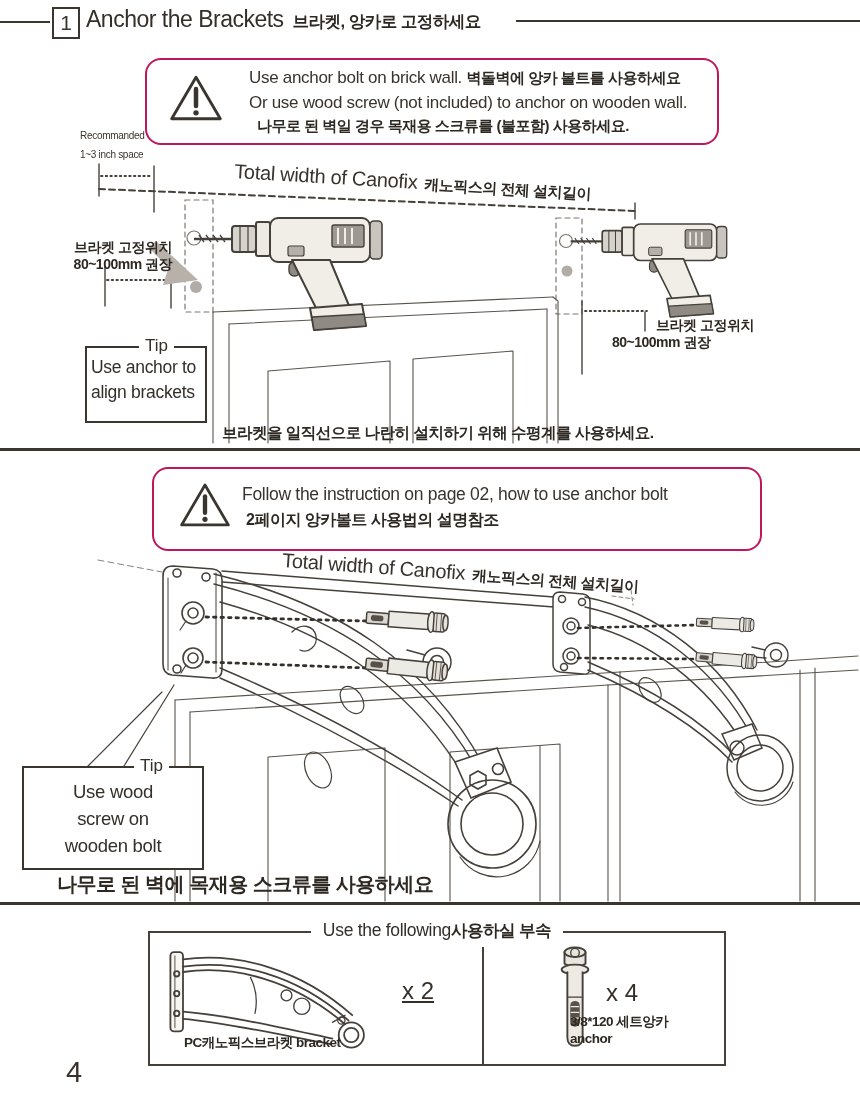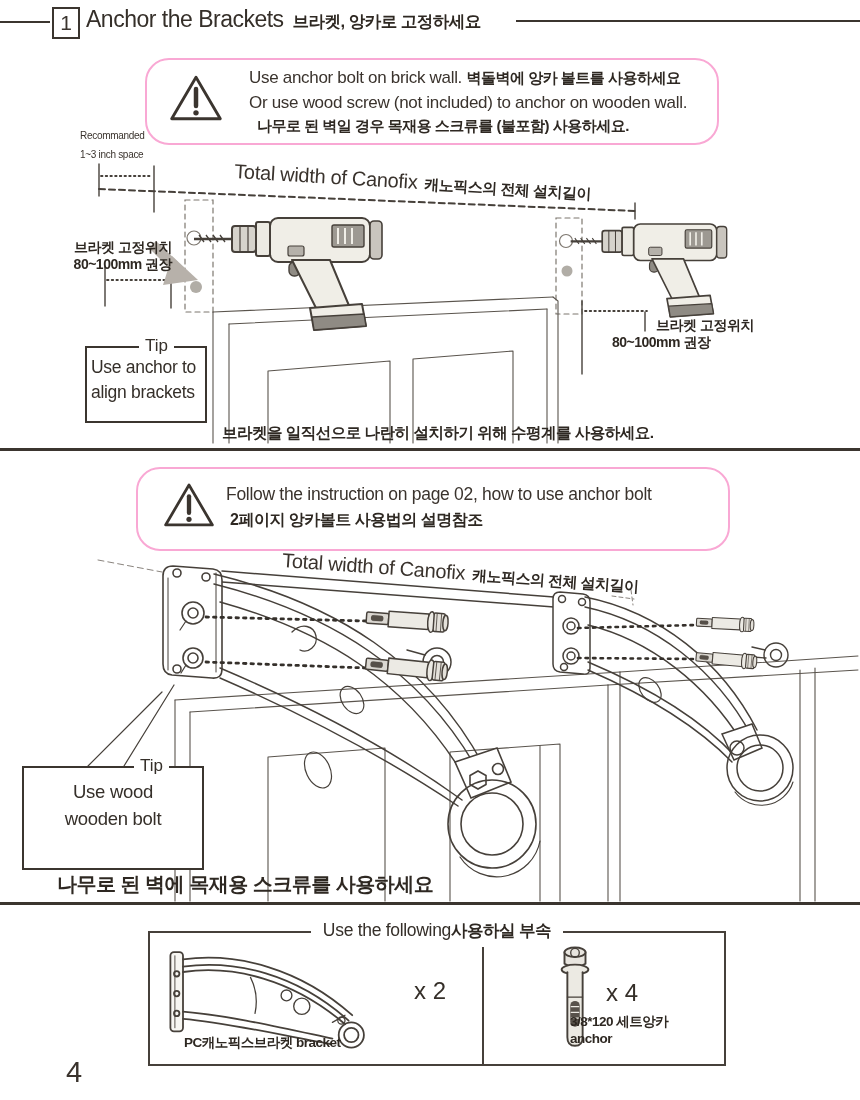--- a/index.html
+++ b/index.html
@@ -9,21 +9,21 @@
   .en{color:#3a332d;}
   .ko{font-weight:bold;color:#2e2822;letter-spacing:-0.5px;}
   .hline{background:#3b352f;height:2px;}
   .divider{background:#3b352f;height:3px;width:860px;left:0;}
   
   .stepbox{width:24px;height:28px;border:2px solid #3b352f;text-align:center;
            font-size:21px;line-height:28px;color:#3b352f;background:#fff;}
   .title-en{font-size:23px;letter-spacing:-0.5px;color:#352f29;}
   .title-ko{font-size:16.5px;font-weight:bold;margin-left:9px;letter-spacing:-0.5px;}
   
-  .warnbox{border:2px solid #f9a8d4;border-radius:24px;background:#fff;}
+  .warnbox{border:2px solid #be185d;border-radius:16px;background:#fff;}
   .warn-en{font-size:17px;letter-spacing:-0.3px;color:#3a332d;white-space:nowrap;}
   .warn-ko{font-size:15px;}
   .warn-ko2{font-size:16px;}
   
   .tipbox{border:2px solid #3b352f;background:#fff;}
   .tiplabel{position:absolute;top:-12px;background:#fff;padding:0 6px;font-size:17px;color:#352f29;}
   .tiptext{font-size:17.5px;line-height:25px;color:#352f29;letter-spacing:-0.3px;}
   
   .smallnote{font-size:10px;line-height:19px;color:#3a332d;letter-spacing:-0.3px;}
   .poslabel{font-size:14px;line-height:17px;}
@@ -300,38 +300,39 @@
         <circle cx="776" cy="655" r="12"></circle>
           <circle cx="776" cy="655" r="5.5"></circle>
       </g>
     </g>
     <use href="#bolt-h" transform="translate(366,603) rotate(4) scale(0.74)"></use>
     <use href="#bolt-h" transform="translate(366,649) rotate(6) scale(0.74)"></use>
     <use href="#bolt-h" transform="translate(696,612) rotate(3) scale(0.52)"></use>
     <use href="#bolt-h" transform="translate(696,646) rotate(5) scale(0.55)"></use>
   </svg>
 
-  <div class="abs warnbox" style="left:136px;top:467px;width:590px;height:80px;">
+  <div class="abs warnbox" style="left:152px;top:467px;width:590px;height:80px;padding-left:16px;">
     <svg class="abs" style="left:25px;top:12px;" width="52" height="48" viewBox="0 0 60 54">
       <path d="M30,4 L57,50 L3,50 Z" fill="none" stroke="#3b352f" stroke-width="3.2" stroke-linejoin="round"></path>
       <path d="M30,17 V36" stroke="#3b352f" stroke-width="5" stroke-linecap="round"></path>
       <circle cx="30" cy="43.5" r="3" fill="#3b352f"></circle>
     </svg>
     <div class="abs warn-en" style="left:88px;top:15px;font-size:17.5px;">Follow the instruction on page 02, how to use anchor bolt</div>
     <div class="abs ko warn-ko2" style="left:92px;top:41px;">2페이지 앙카볼트 사용법의 설명참조</div>
   </div>
 
   <div class="abs totalwidth" style="left:283px;top:549px;transform:rotate(4deg);transform-origin:left top;white-space:nowrap;">
     <span class="en">Total width of Canofix</span><span class="ko">캐노픽스의 전체 설치길이</span>
   </div>
 
   <div class="abs tipbox" style="left:22px;top:766px;width:178px;height:100px;">
     <span class="tiplabel" style="left:110px;">Tip</span>
     <div class="tiptext" style="padding-top:10px;text-align:center;font-size:18.5px;line-height:27px;">
       <div>Use wood</div>
+      <div>screw on</div>
       <div>wooden bolt</div>
     </div>
   </div>
 
   <div class="abs ko caption" style="left:57px;top:871px;font-size:20px;">나무로 된 벽에 목재용 스크류를 사용하세요</div>
 
   <div class="abs divider" style="top:902px;"></div>
 
   <div class="abs partsbox" style="left:148px;top:931px;width:574px;height:131px;">
     <div class="parts-title">
@@ -355,21 +356,21 @@
         <path d="M20,82 C68,86 128,100 184,110"></path>
         <path d="M95,36 C101,48 103,62 100,76" stroke-width="1.4"></path>
         <circle cx="135" cy="56" r="6" stroke-width="1.5"></circle>
         <circle cx="152" cy="68" r="9" stroke-width="1.5"></circle>
         <path d="M186,86 l14,-8" stroke-width="1.4"></path>
         <circle cx="196" cy="84" r="4" stroke-width="1.4"></circle>
         <circle cx="207" cy="100" r="14"></circle>
         <circle cx="207" cy="100" r="8"></circle>
       </g>
     </svg>
-    <div class="abs qty" style="left:264px;top:44px;">x 2</div>
+    <div class="abs qty" style="left:252px;top:44px;text-decoration:underline;">x 2</div>
     <div class="abs ko partlabel" style="left:34px;top:101px;">PC캐노픽스브라켓 bracket</div>
 
     <svg class="abs" style="left:404px;top:10px;" width="42" height="112" viewBox="0 0 44 116">
       <g stroke="#46403a" fill="none" stroke-width="2" stroke-linejoin="round" stroke-linecap="round">
         <path d="M11,9 L11,21 Q22,28 33,21 L33,9" fill="#e8e5df"></path>
         <ellipse cx="22" cy="9" rx="11" ry="5" fill="#e8e5df"></ellipse>
         <circle cx="22" cy="9.5" r="4.5" stroke-width="1.4"></circle>
         <ellipse cx="22" cy="27" rx="14" ry="5" fill="#eceae3"></ellipse>
         <path d="M14,30 V98 Q14,107 22,107 Q30,107 30,98 V30" fill="#eceae3"></path>
         <path d="M14,56 H30" stroke-width="1.2"></path>

